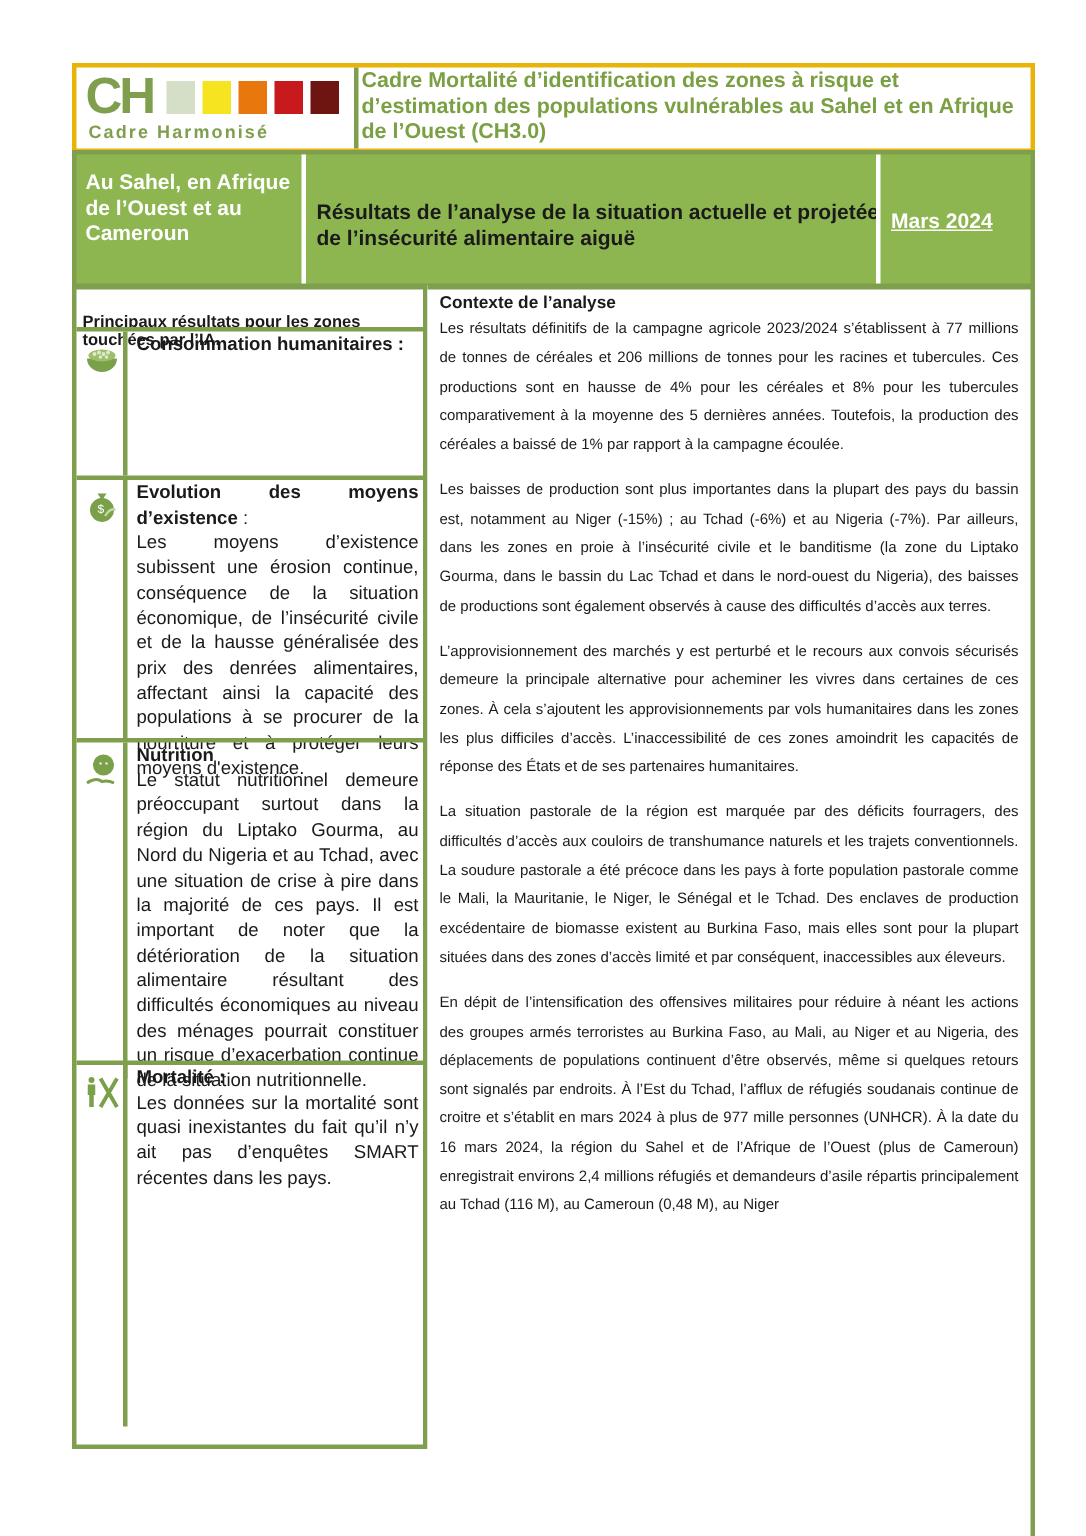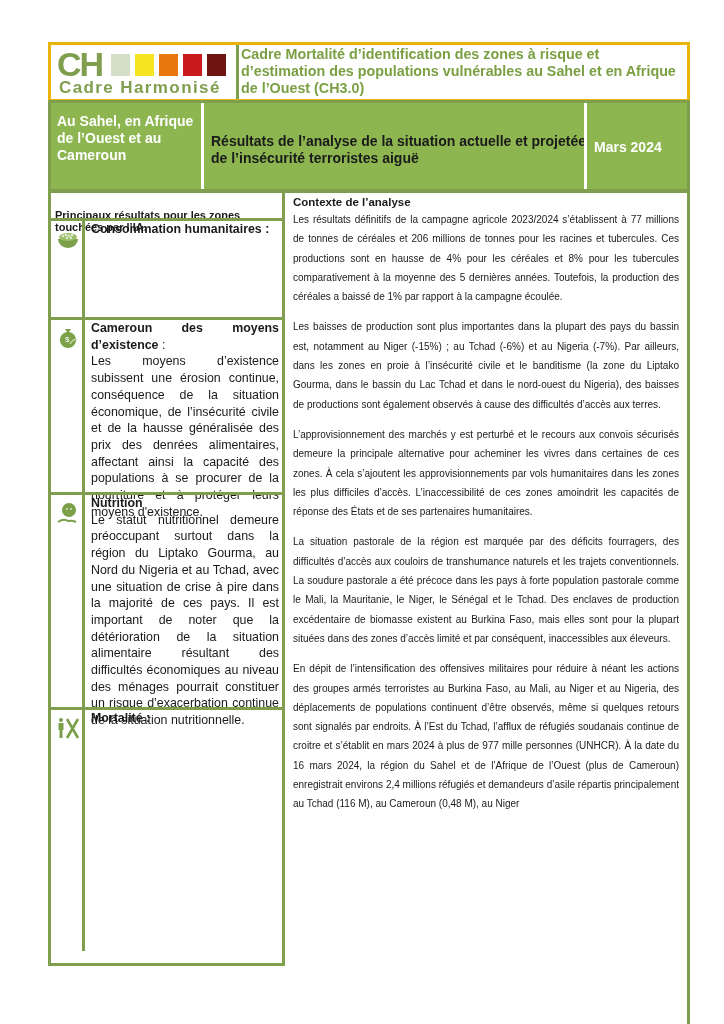--- a/index.html
+++ b/index.html
@@ -8,33 +8,33 @@
   .frame { position:absolute; left:48px; top:42px; width:642px; height:924px;
            box-sizing:border-box; }
   
   .hdr1 { position:absolute; left:0; top:0; width:642px; height:60px;
           border:3px solid #eab308; box-sizing:border-box; background:#fff; }
   .logo { position:absolute; left:0; top:0; width:185px; height:54px;
           border-right:3px solid #7f9f4f; }
   .logo .ch { position:absolute; left:6px; top:1px; font-size:34px; font-weight:bold;
               color:#7f9f4f; letter-spacing:-2px; line-height:36px; }
   .logo .sq { position:absolute; top:9px; width:19px; height:22px; }
-  .logo .name { position:absolute; left:8px; top:35px; font-size:17px; font-weight:bold;
+  .logo .name { position:absolute; left:8px; top:35px; font-size:12px; font-weight:bold;
                 color:#7f9f4f; letter-spacing:1.4px; line-height:16px; }
   .hdr1 .title { position:absolute; left:190px; top:1px; width:444px;
                  font-size:14.3px; font-weight:bold; color:#7aa043; line-height:17px; }
   
   .hdr2 { position:absolute; left:0; top:58px; width:642px; height:92px;
           background:#8db651; border:3px solid #7f9f4f; box-sizing:border-box; }
   .hdr2 .region { position:absolute; left:6px; top:10px; width:140px; font-size:14px;
                   font-weight:bold; color:#fff; line-height:17px; }
   .hdr2 .vsep { position:absolute; top:0; width:3px; height:86px; background:#fff; }
   .hdr2 .results { position:absolute; left:160px; top:30px; width:380px; font-size:14px;
                    font-weight:bold; color:#1a1a1a; line-height:17px; }
-  .hdr2 .date { position:absolute; left:543px; top:36px; font-size:14px; font-weight:bold; color:#fff; }
+  .hdr2 .date { position:absolute; left:543px; top:36px; font-size:14px; font-weight:bold; color:#fff;text-decoration:underline; }
   
   .left { position:absolute; left:0; top:148px; width:237px; height:776px;
           border:3px solid #7f9f4f; box-sizing:border-box; background:#fff; }
   .left .intro { position:absolute; left:4px; top:16px; width:228px; font-size:11px;
                  font-weight:bold; line-height:12px; }
   .row { position:absolute; left:0; width:231px; border-top:3px solid #7f9f4f; box-sizing:border-box; }
   .row .iconcell { position:absolute; left:0; top:0; width:34px; height:100%;
                    border-right:3px solid #7f9f4f; box-sizing:border-box; }
   .row .icon { position:absolute; left:5px; top:6px; width:24px; height:24px; }
   .row .txt { position:absolute; left:40px; top:0; width:188px; font-size:12.4px;
@@ -61,21 +61,21 @@
       <div class="sq" style="left:132px;background:#c81a1c"></div>
       <div class="sq" style="left:156px;background:#6f1511"></div>
       <div class="name">Cadre Harmonisé</div>
     </div>
     <div class="title">Cadre Mortalité d’identification des zones à risque et d’estimation des populations vulnérables au Sahel et en Afrique de l’Ouest (CH3.0)</div>
   </div>
 
   <div class="hdr2">
     <div class="region">Au Sahel, en Afrique de l’Ouest et au Cameroun</div>
     <div class="vsep" style="left:150px"></div>
-    <div class="results">Résultats de l’analyse de la situation actuelle et projetée de l’insécurité terroristes aiguë</div>
+    <div class="results">Résultats de l’analyse de la situation actuelle et projetée de l’insécurité alimentaire aiguë</div>
     <div class="vsep" style="left:533px"></div>
     <div class="date">Mars 2024</div>
   </div>
 
   <div class="left">
     <div class="intro">Principaux résultats pour les zones touchées par l’IA.</div>
 
     <div class="row" style="top:25px;height:99px">
       <div class="iconcell">
         <svg class="icon" viewBox="0 0 24 24">
@@ -96,21 +96,21 @@
 
     <div class="row" style="top:124px;height:175px">
       <div class="iconcell">
         <svg class="icon" viewBox="0 0 24 24">
           <path d="M9 3 H15 L13 6 A8 8 0 1 1 11 6 Z" fill="#7aa04a"></path>
           <text x="9" y="16" font-size="8" fill="#fff" font-family="Liberation Sans, sans-serif">$</text>
           <path d="M14 18 Q18 12 21 14" stroke="#c5d9a5" stroke-width="1.5" fill="none"></path>
         </svg>
       </div>
       <div class="txt">
-        <b>Cameroun des moyens d’existence</b><span> :</span><br>
+        <b>Evolution des moyens d’existence</b><span> :</span><br>
         <span>Les moyens d’existence subissent une érosion continue, conséquence de la situation économique, de l’insécurité civile et de la hausse généralisée des prix des denrées alimentaires, affectant ainsi la capacité des populations à se procurer de la nourriture et à protéger leurs moyens d'existence.</span>
       </div>
     </div>
 
     <div class="row" style="top:299px;height:227px">
       <div class="iconcell">
         <svg class="icon" viewBox="0 0 24 24">
           <circle cx="13" cy="9" r="7" fill="#7aa04a"></circle>
           <circle cx="11" cy="8" r="0.9" fill="#dfe9cf"></circle>
             <circle cx="15" cy="8" r="0.9" fill="#dfe9cf"></circle>
@@ -126,20 +126,21 @@
     <div class="row" style="top:514px;height:244px">
       <div class="iconcell">
         <svg class="icon" viewBox="0 0 24 24" style="width:28px;left:3px">
           <circle cx="5" cy="4" r="2" fill="#7aa04a"></circle>
           <path d="M2.5 7 H7.5 L7.5 14 H6.5 V22 H3.5 V14 H2.5 Z" fill="#7aa04a"></path>
           <path d="M11 3 L22 22 M22 3 L11 22" stroke="#7aa04a" stroke-width="2.6"></path>
         </svg>
       </div>
       <div class="txt">
         <b>Mortalité :</b><br>
+        <span>Les données sur la mortalité sont quasi inexistantes du fait qu’il n’y ait pas d’enquêtes SMART récentes dans les pays.</span>
       </div>
     </div>
   </div>
 
   <div class="right">
     <div class="rin">
       <h3>Contexte de l’analyse</h3>
       <p class="first">Les résultats définitifs de la campagne agricole 2023/2024 s’établissent à 77 millions de tonnes de céréales et 206 millions de tonnes pour les racines et tubercules. Ces productions sont en hausse de 4% pour les céréales et 8% pour les tubercules comparativement à la moyenne des 5 dernières années. Toutefois, la production des céréales a baissé de 1% par rapport à la campagne écoulée.</p>
       <p>Les baisses de production sont plus importantes dans la plupart des pays du bassin est, notamment au Niger (-15%) ; au Tchad (-6%) et au Nigeria (-7%). Par ailleurs, dans les zones en proie à l’insécurité civile et le banditisme (la zone du Liptako Gourma, dans le bassin du Lac Tchad et dans le nord-ouest du Nigeria), des baisses de productions sont également observés à cause des difficultés d’accès aux terres.</p>
       <p>L’approvisionnement des marchés y est perturbé et le recours aux convois sécurisés demeure la principale alternative pour acheminer les vivres dans certaines de ces zones. À cela s’ajoutent les approvisionnements par vols humanitaires dans les zones les plus difficiles d’accès.  L’inaccessibilité de ces zones amoindrit les capacités de réponse des États et de ses partenaires humanitaires.</p>

